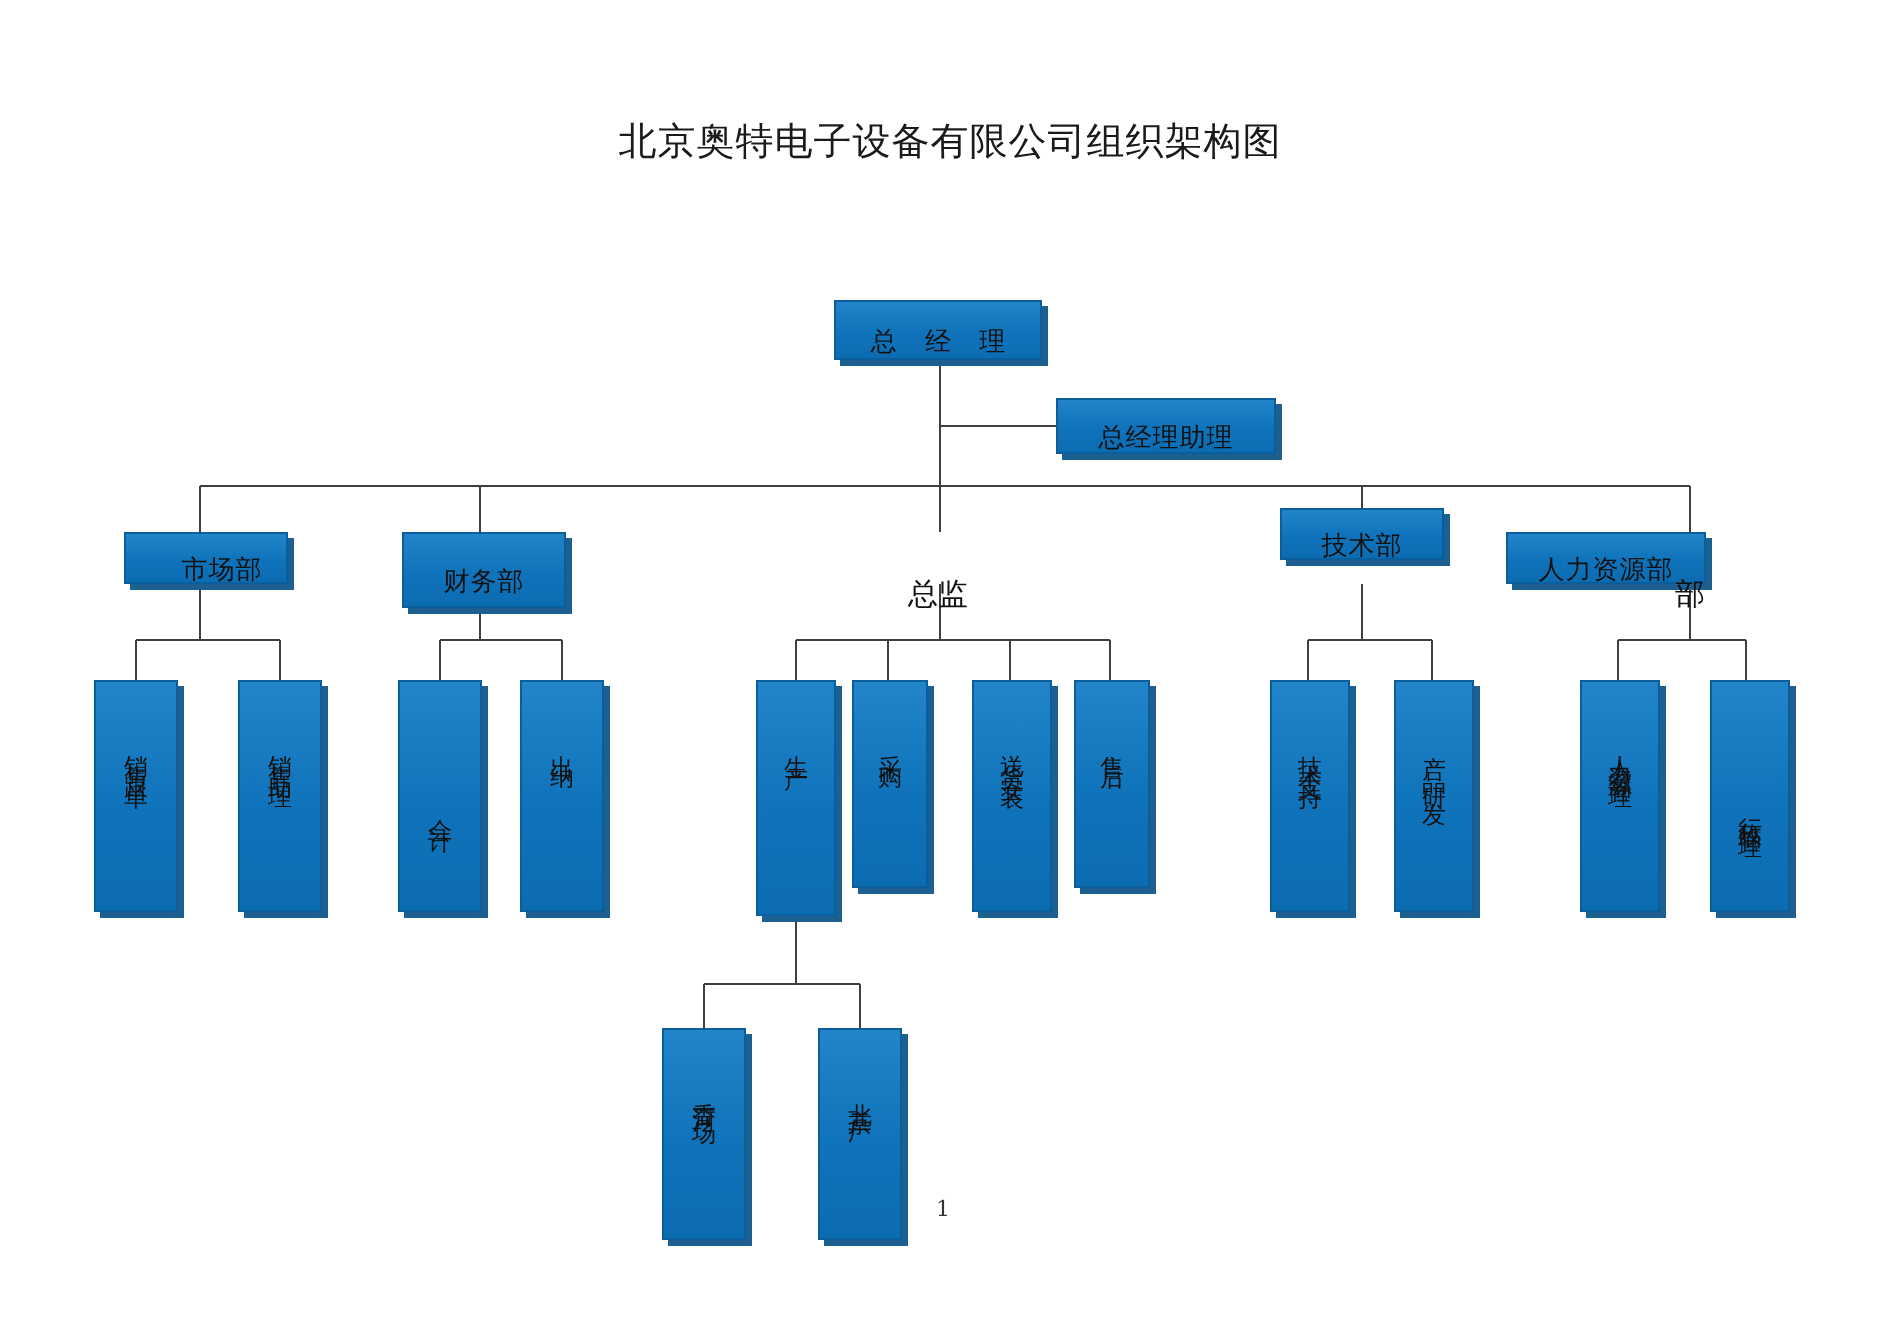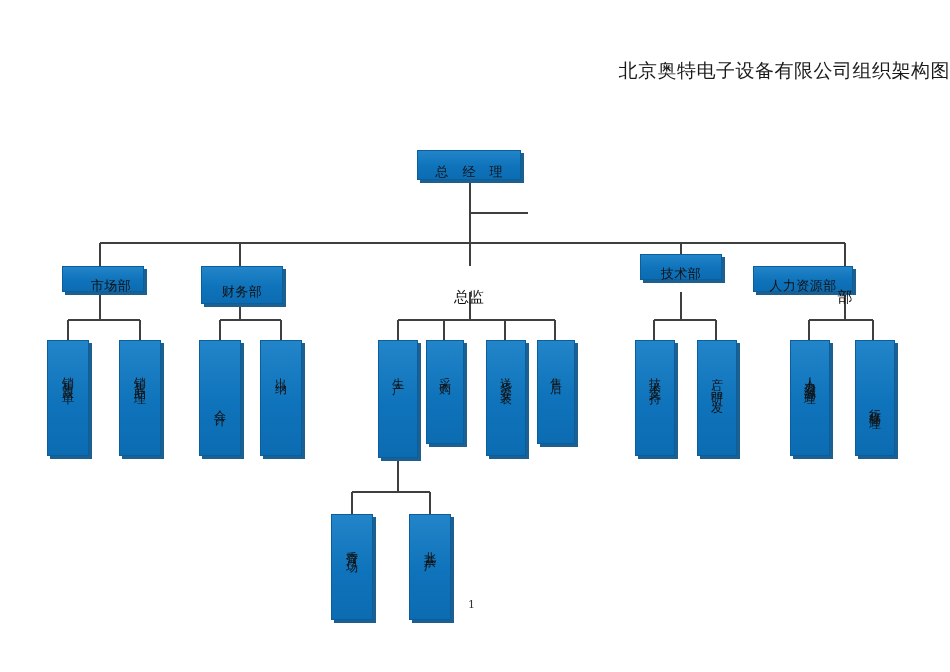--- a/index.html
+++ b/index.html
@@ -21,21 +21,21 @@
     width: 950px;
     height: 672px;
   }
 
   
   .chart-title {
     position: absolute;
     left: 0;
     top: 58px;
     width: 950px;
-    text-align: right;
+    text-align: center;
     font-size: 19px;
     color: #1a1a1a;
     font-family: "DejaVu Serif", "Liberation Serif", serif;
     letter-spacing: 0.5px;
     white-space: nowrap;
   }
 
   
   #connectors {
     position: absolute;
@@ -172,20 +172,23 @@
       <line x1="352" y1="492" x2="430" y2="492"></line>
       <line x1="352" y1="492" x2="352" y2="514"></line>
       <line x1="430" y1="492" x2="430" y2="514"></line>
     </g>
   </svg>
 
   <div class="node h spaced" style="left:417px; top:150px; width:104px; height:30px;">
     <span class="label">总 经 理</span>
   </div>
 
+  <div class="node h" style="left:528px; top:199px; width:110px; height:28px;">
+    <span class="label">总经理助理</span>
+  </div>
 
   <div class="node h" style="left:62px; top:266px; width:82px; height:26px;padding-left:16px;">
     <span class="label">市场部</span>
   </div>
 
   <div class="node h" style="left:201px; top:266px; width:82px; height:38px;">
     <span class="label">财务部</span>
   </div>
 
   <div class="overflow-text" style="left:419px; top:288px; width:100px;">总监</div>

